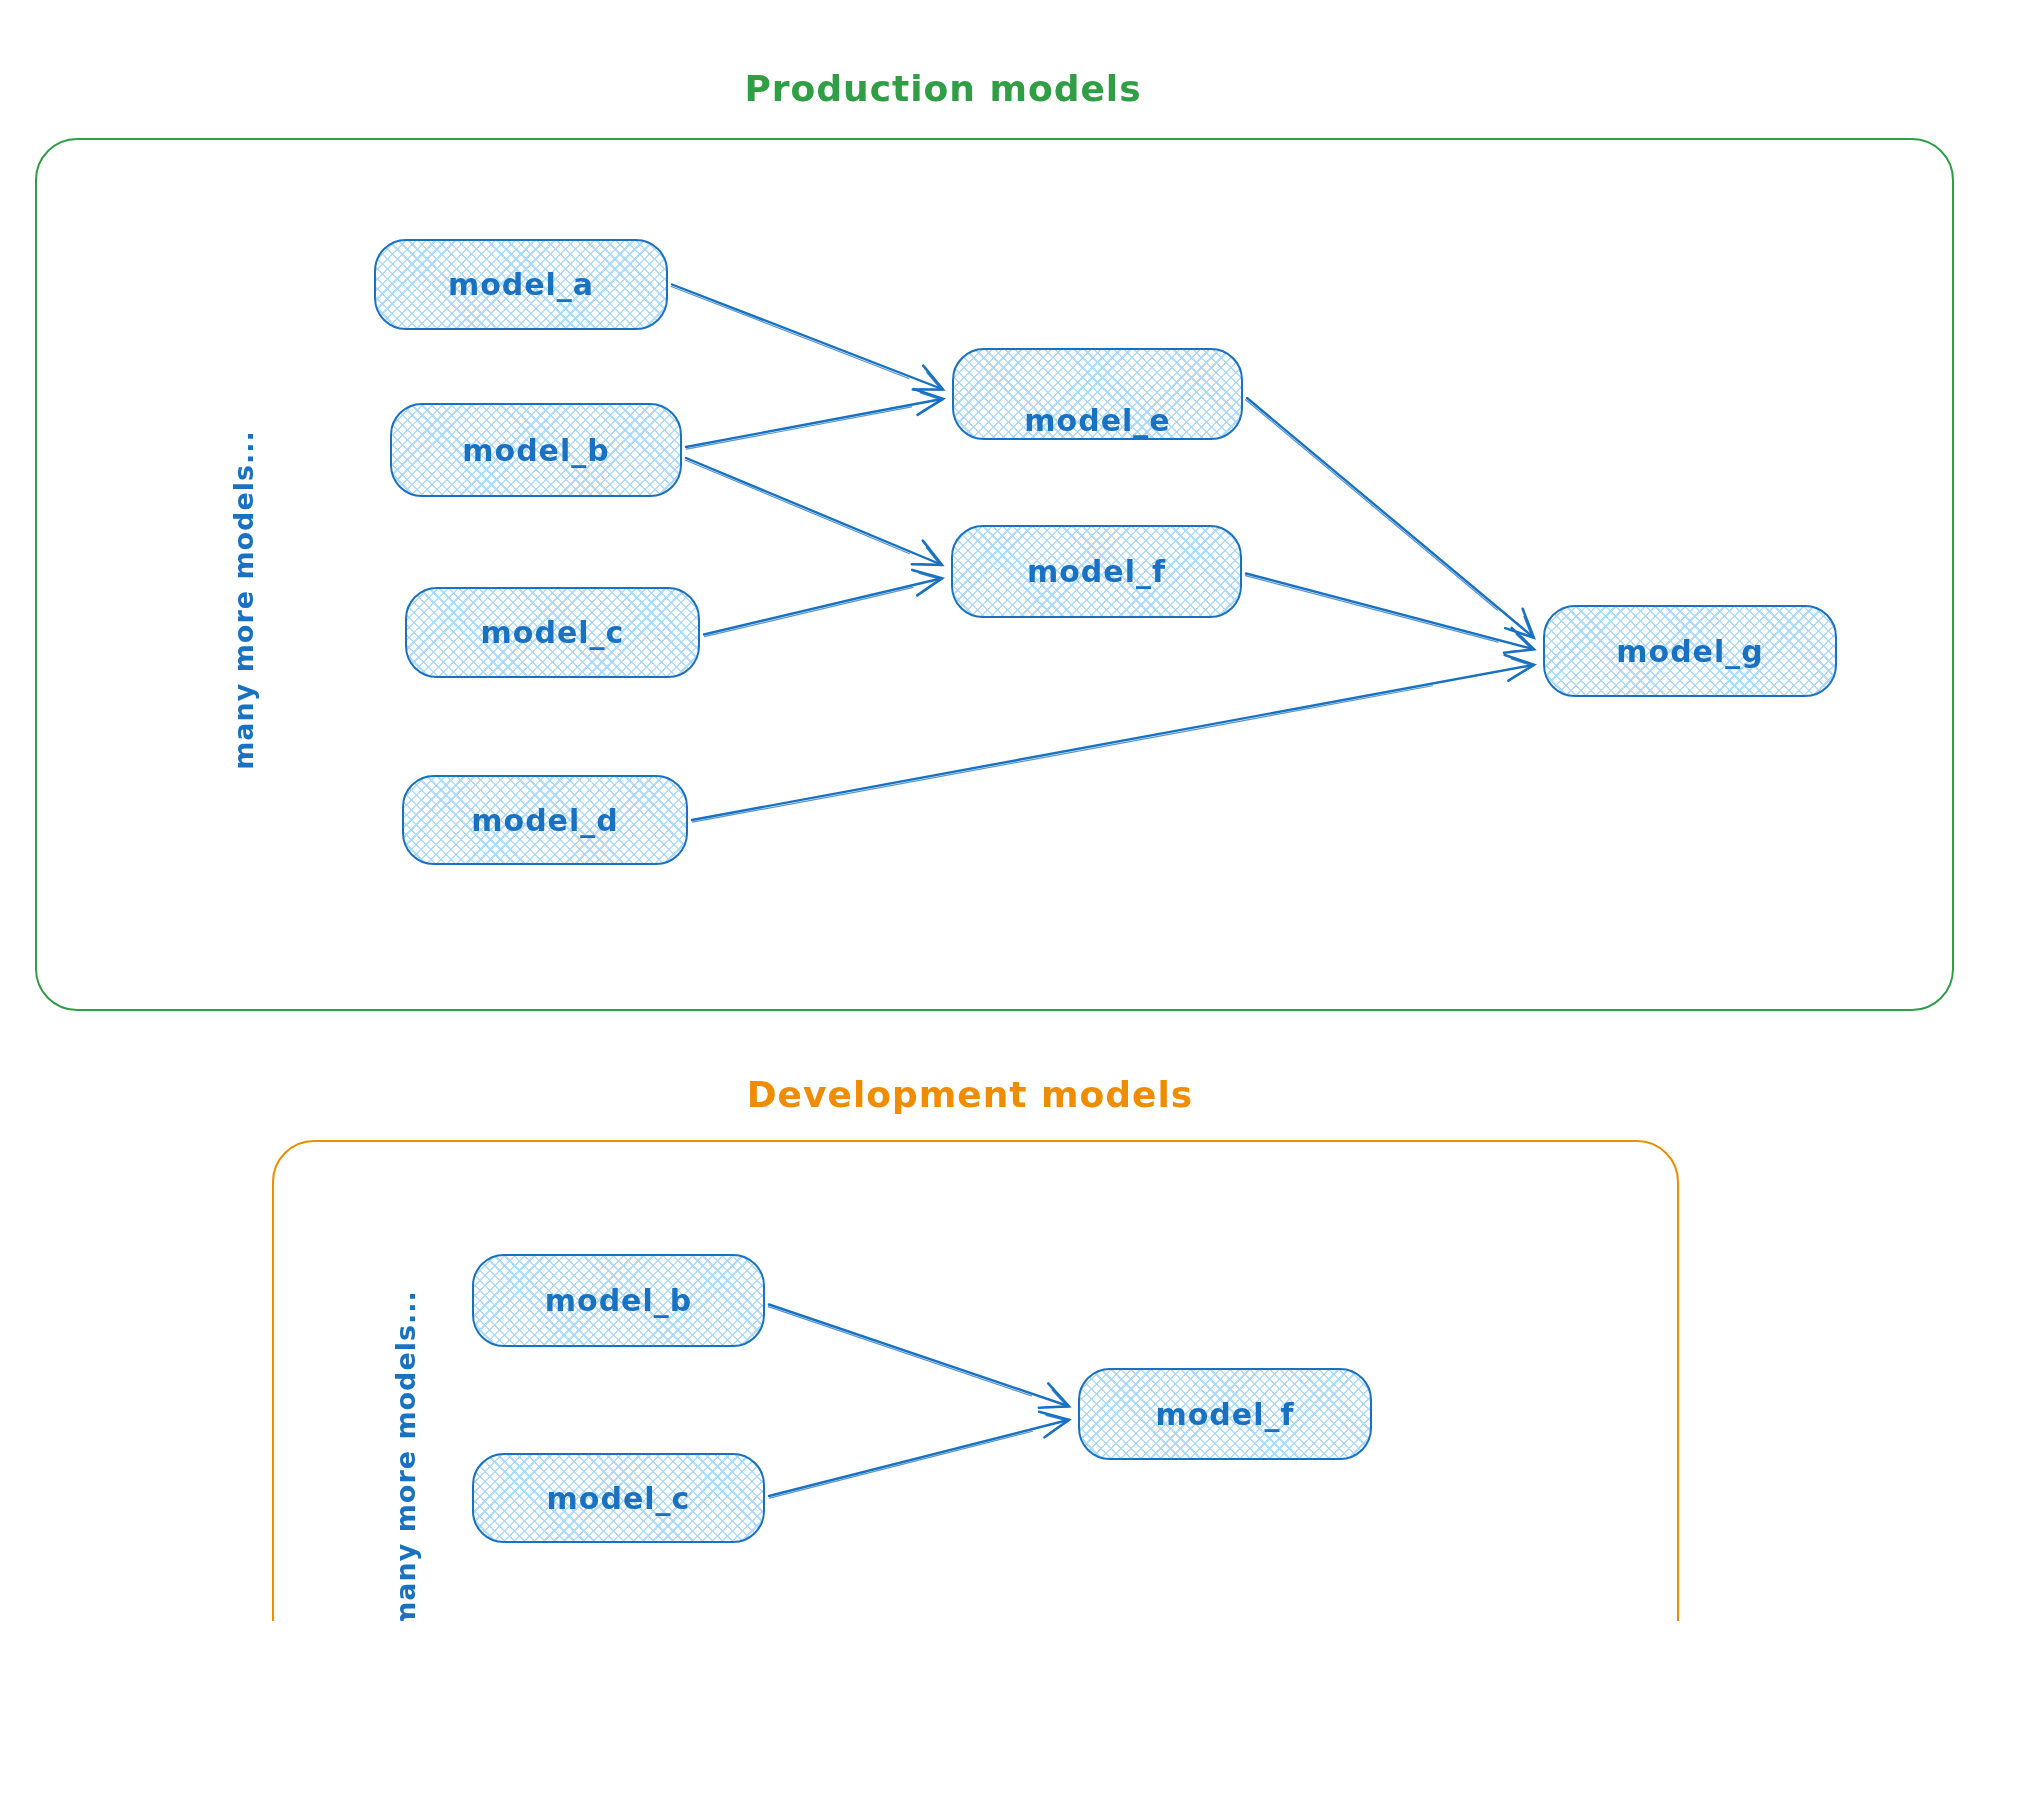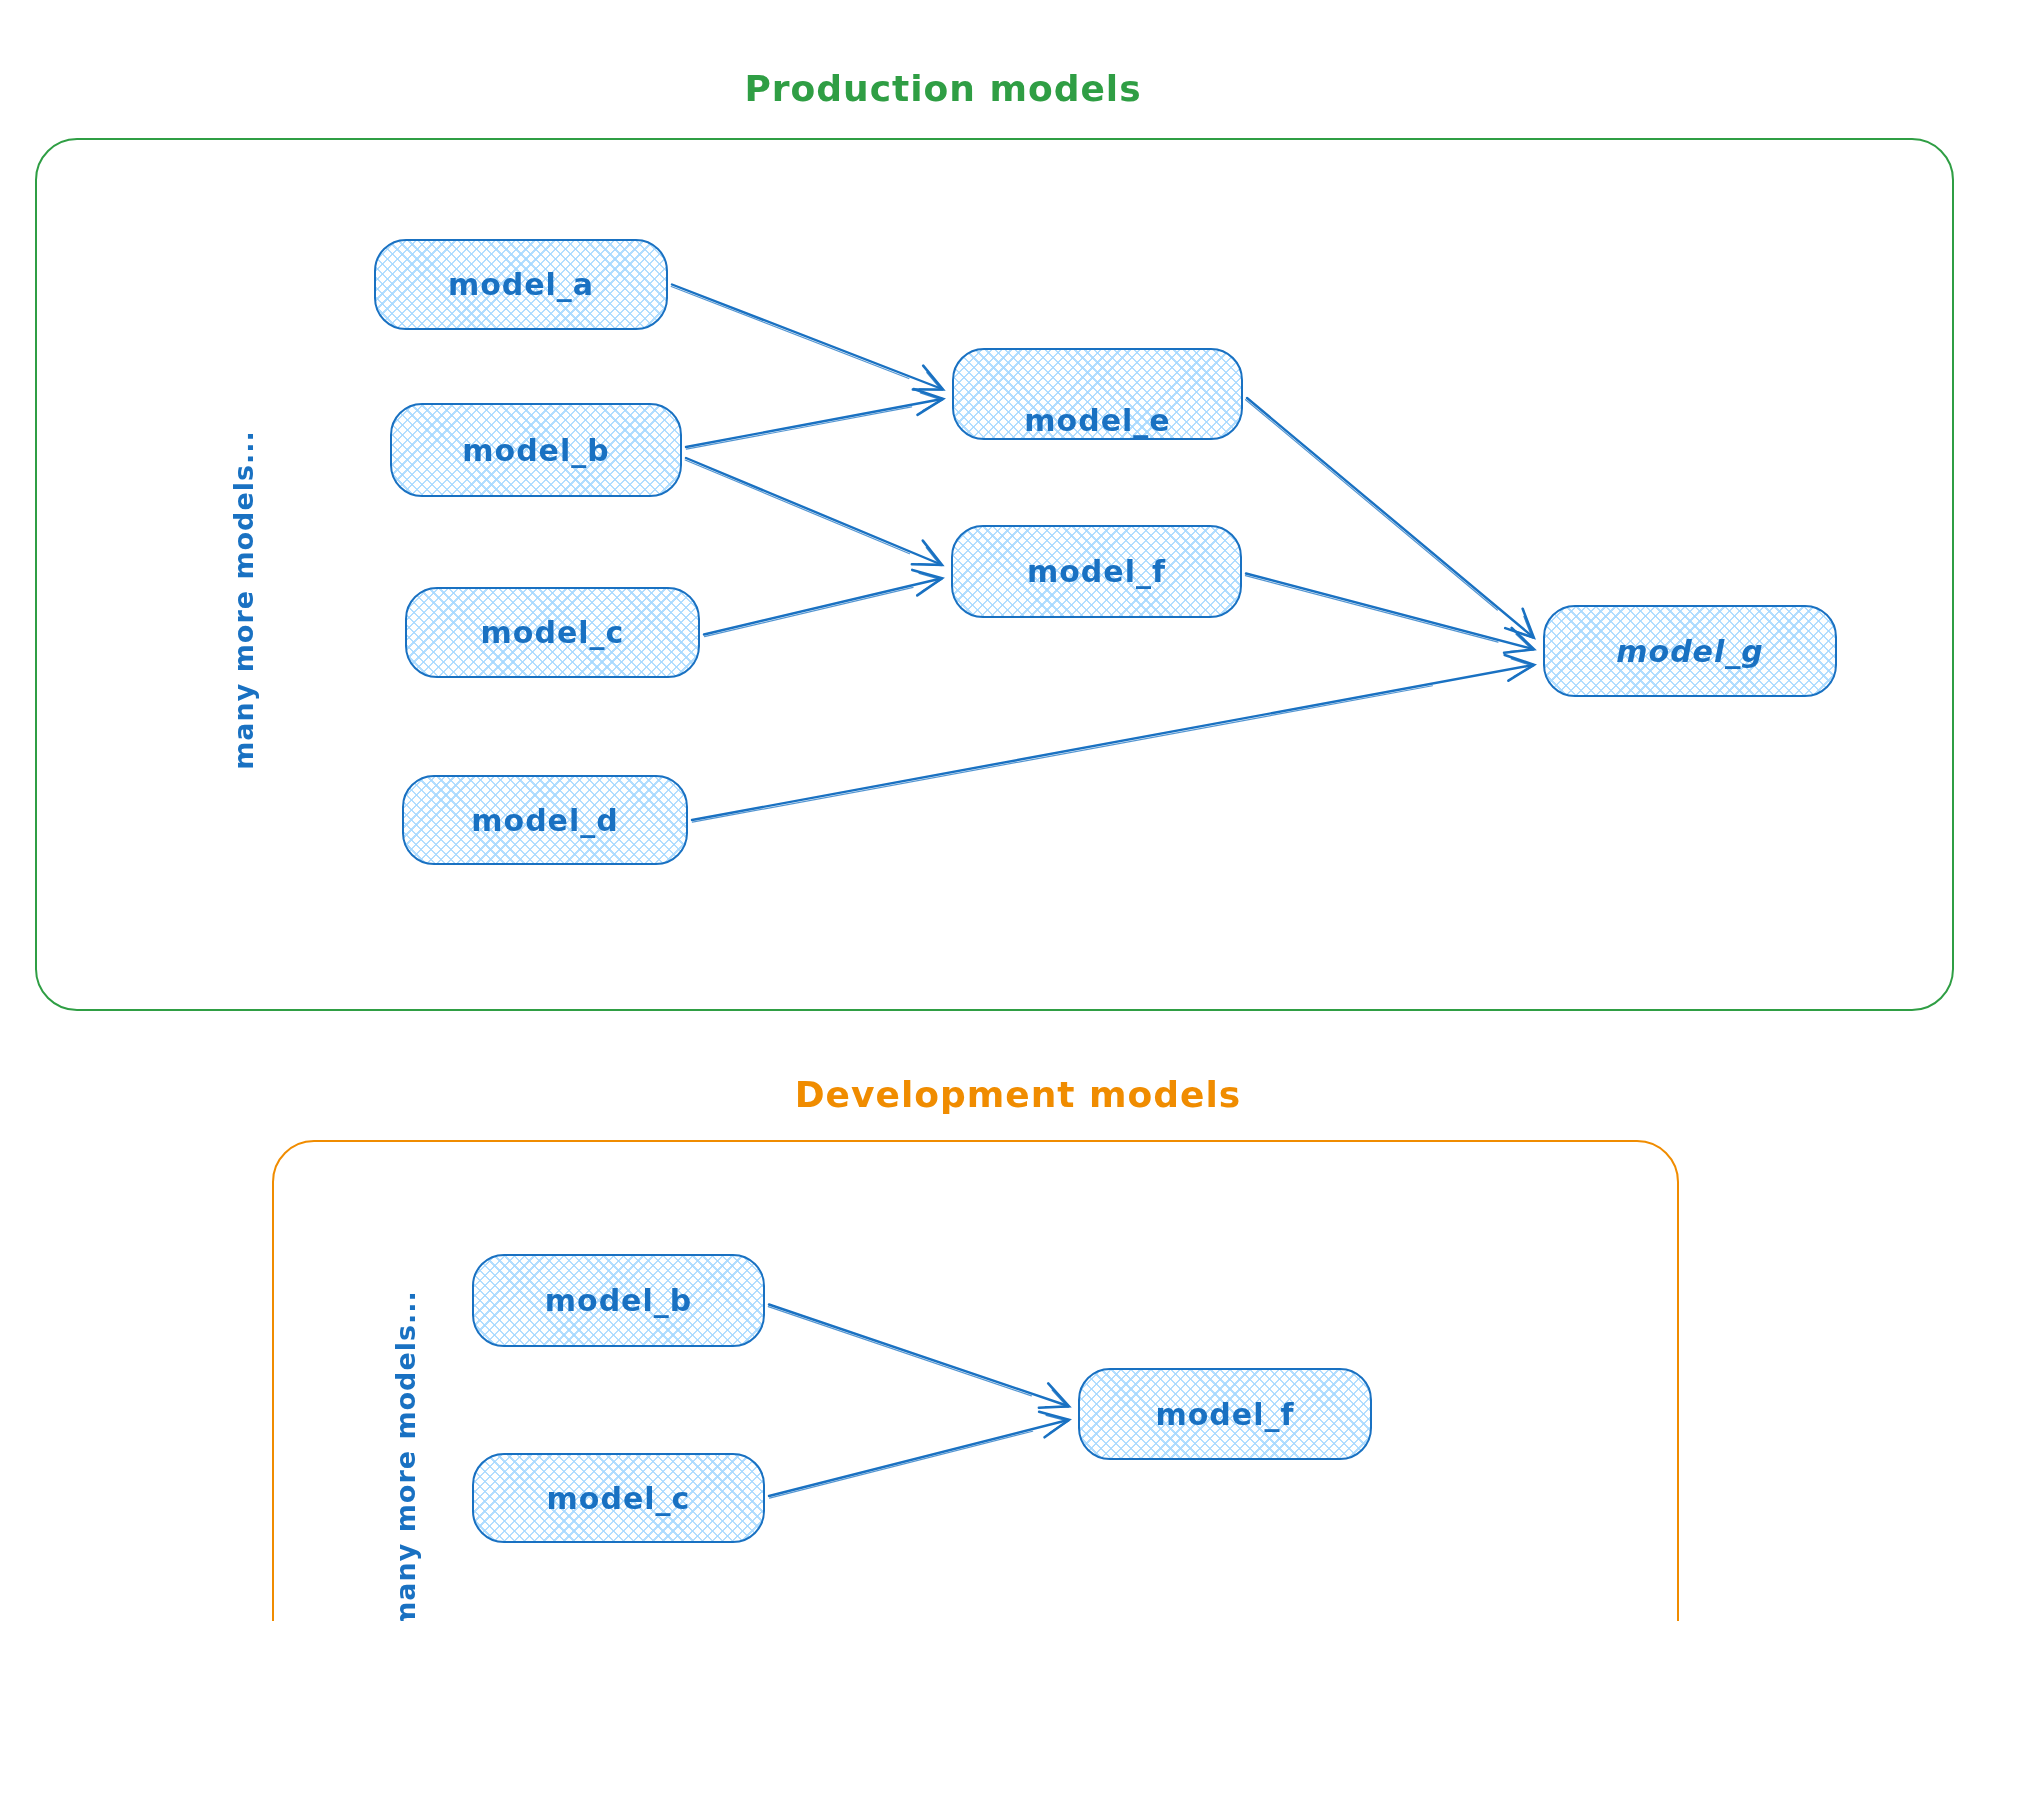--- a/index.html
+++ b/index.html
@@ -68,21 +68,21 @@
 <body>
 
 <div id="canvas">
 
   <div class="section-title" style="left:943px; top:88px; color:#2f9e44;">Production models</div>
 
   <div class="frame" style="left:35px; top:138px; width:1915px; height:869px; border-color:#2f9e44;"></div>
 
   <div class="side-label" style="left:243px; top:600px;">many more models...</div>
 
-  <div class="section-title" style="left:970px; top:1094px; color:#f08c00;margin-left:48px;">Development models</div>
+  <div class="section-title" style="left:970px; top:1094px; color:#f08c00;">Development models</div>
 
   <div class="frame" style="left:272px; top:1140px; width:1403px; height:590px; border-color:#f08c00;"></div>
 
   <div class="side-label" style="left:405px; top:1460px;">many more models...</div>
 
   <svg id="edge-layer" width="2024" height="1818" viewBox="0 0 2024 1818">
     <defs>
       <marker id="arrowhead" orient="auto" markerUnits="userSpaceOnUse" markerWidth="40" markerHeight="34" viewBox="-34 -17 40 34" refX="-1" refY="0">
         <path d="M-27,-15 L0,0 L-28,11" fill="none" stroke="#1971c2" stroke-width="2.6" stroke-linecap="round"></path>
         <path d="M-21,-10 L-1,1 L-22,8" fill="none" stroke="#1971c2" stroke-width="1.5" stroke-linecap="round" opacity="0.85"></path>
@@ -122,21 +122,21 @@
       </div>
       <div class="node" style="left: 402px; top: 775px; width: 286px; height: 90px;">
         <span class="node-label">model_d</span>
       </div>
       <div class="node" style="left: 952px; top: 348px; width: 291px; height: 92px; align-items: flex-end;">
         <span class="node-label">model_e</span>
       </div>
       <div class="node" style="left: 951px; top: 525px; width: 291px; height: 93px;">
         <span class="node-label">model_f</span>
       </div>
-      <div class="node" style="left: 1543px; top: 605px; width: 294px; height: 92px; font-style: italic;">
+      <div class="node" style="left: 1543px; top: 605px; width: 294px; height: 92px;">
         <span class="node-label">model_g</span>
       </div>
       <div class="node" style="left: 472px; top: 1254px; width: 293px; height: 93px;">
         <span class="node-label">model_b</span>
       </div>
       <div class="node" style="left: 472px; top: 1453px; width: 293px; height: 90px;">
         <span class="node-label">model_c</span>
       </div>
       <div class="node" style="left: 1078px; top: 1368px; width: 294px; height: 92px;">
         <span class="node-label">model_f</span>

